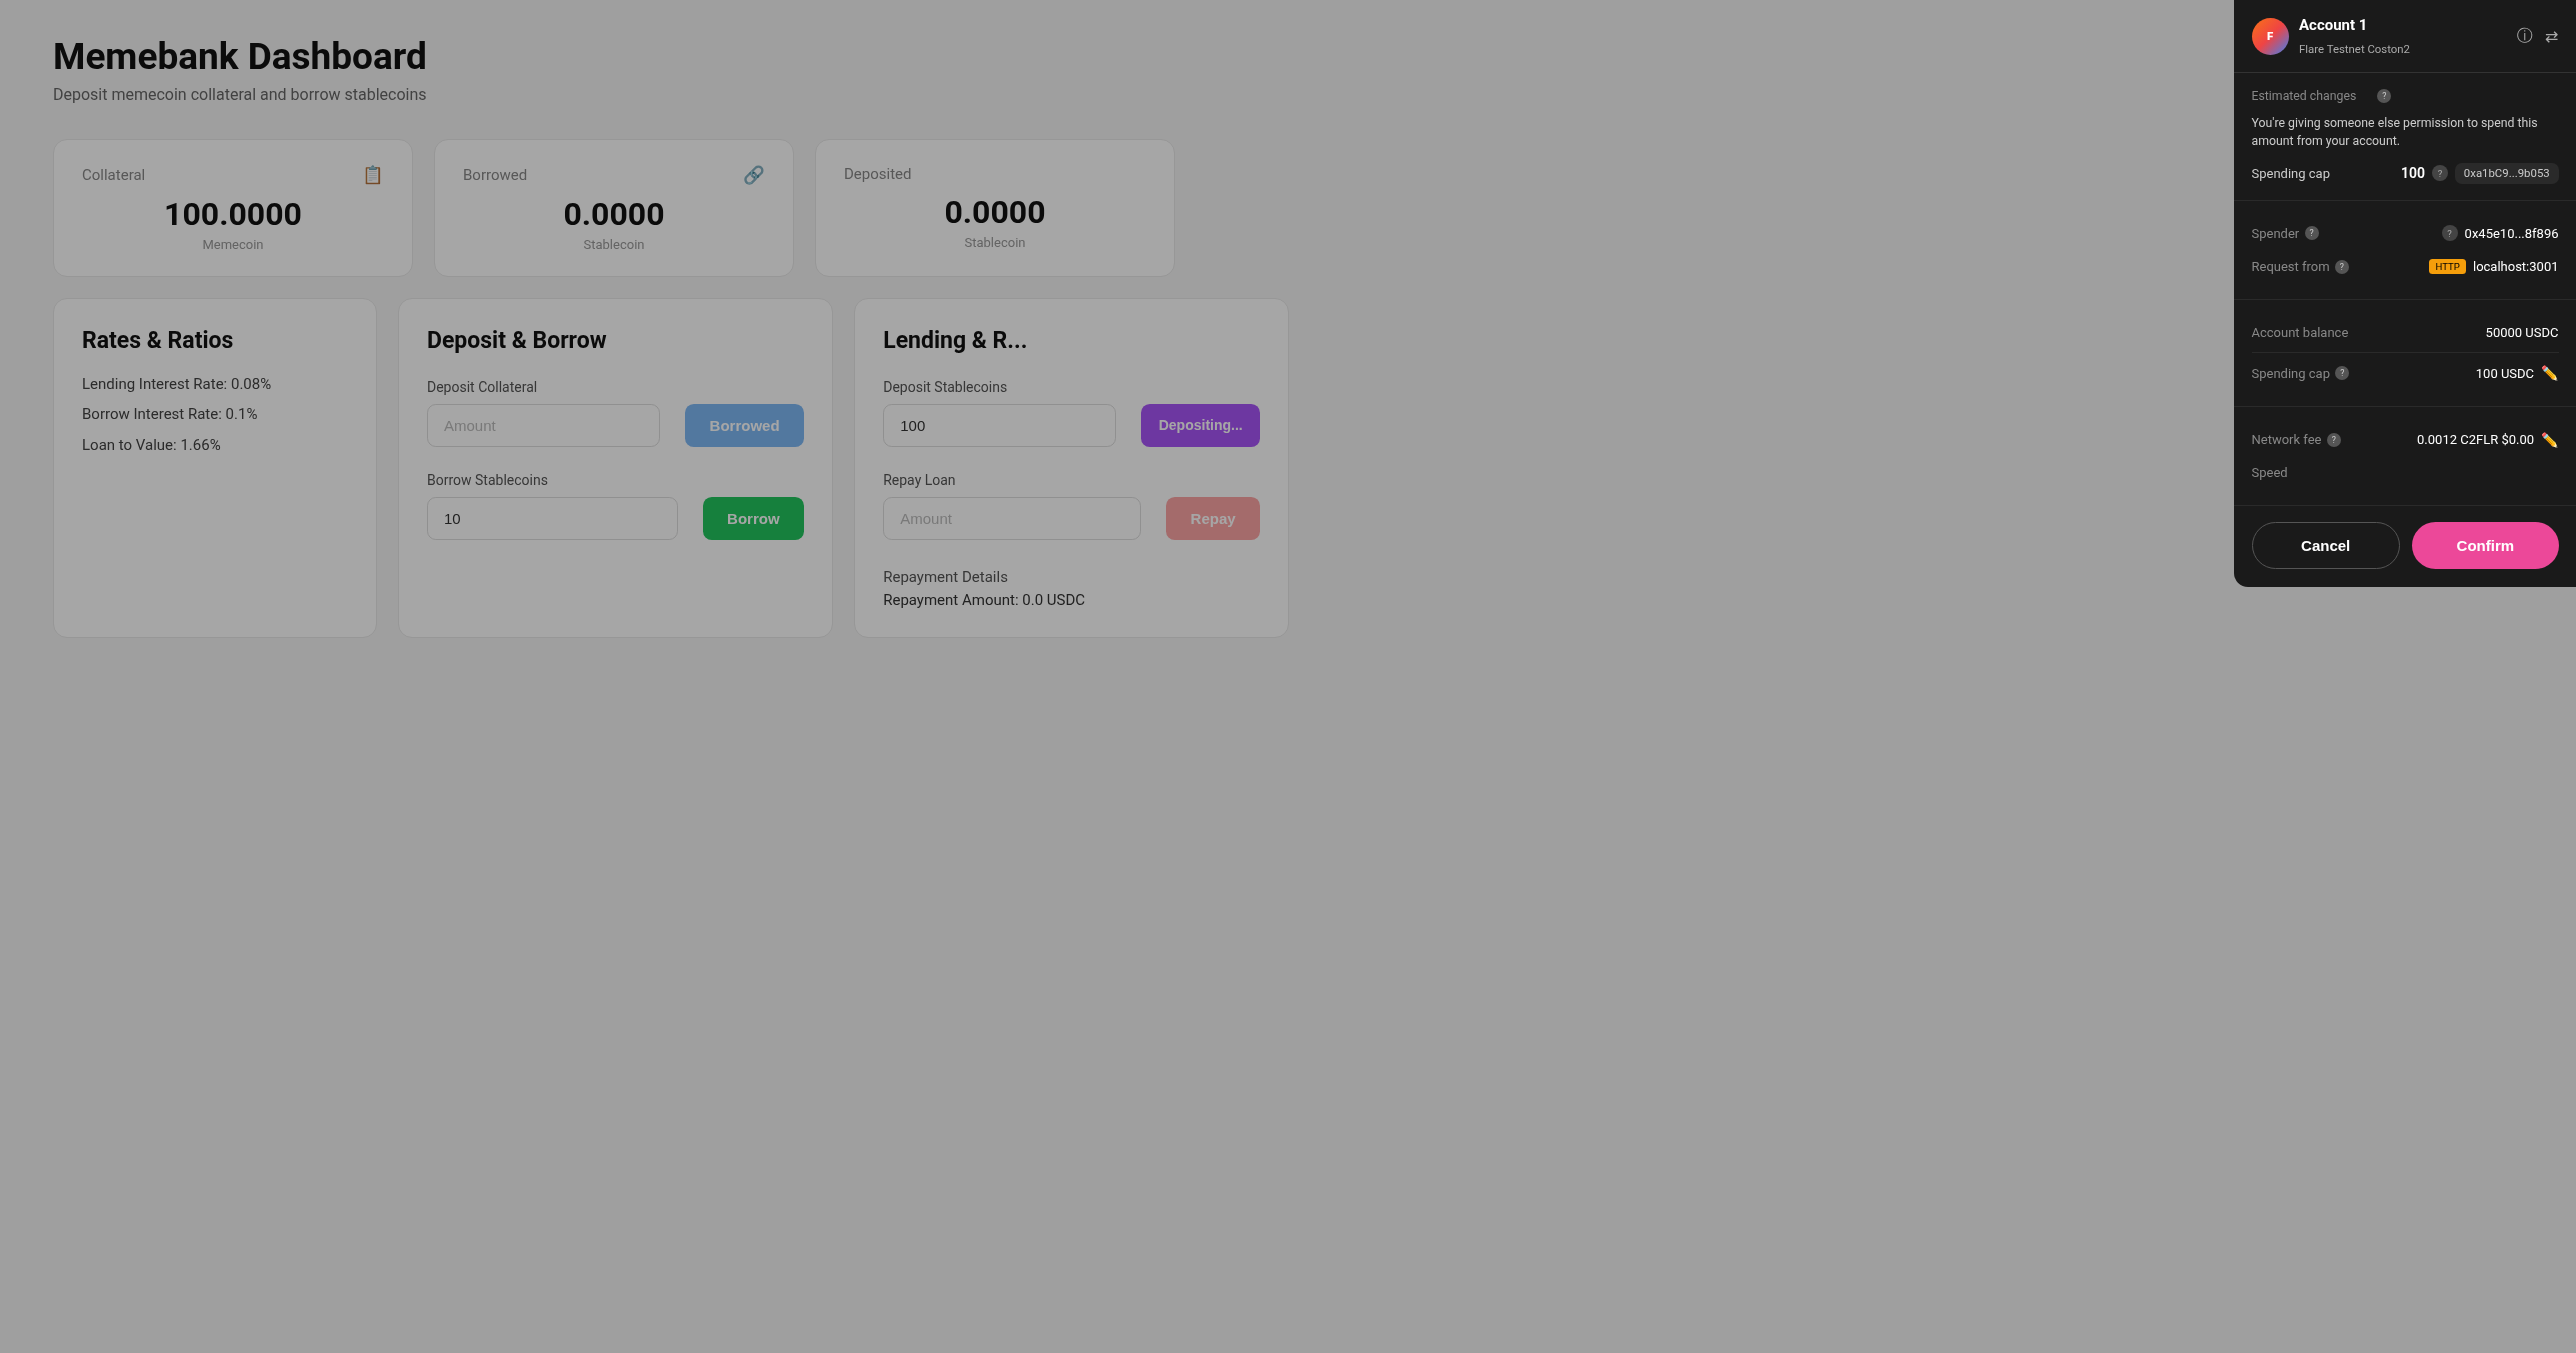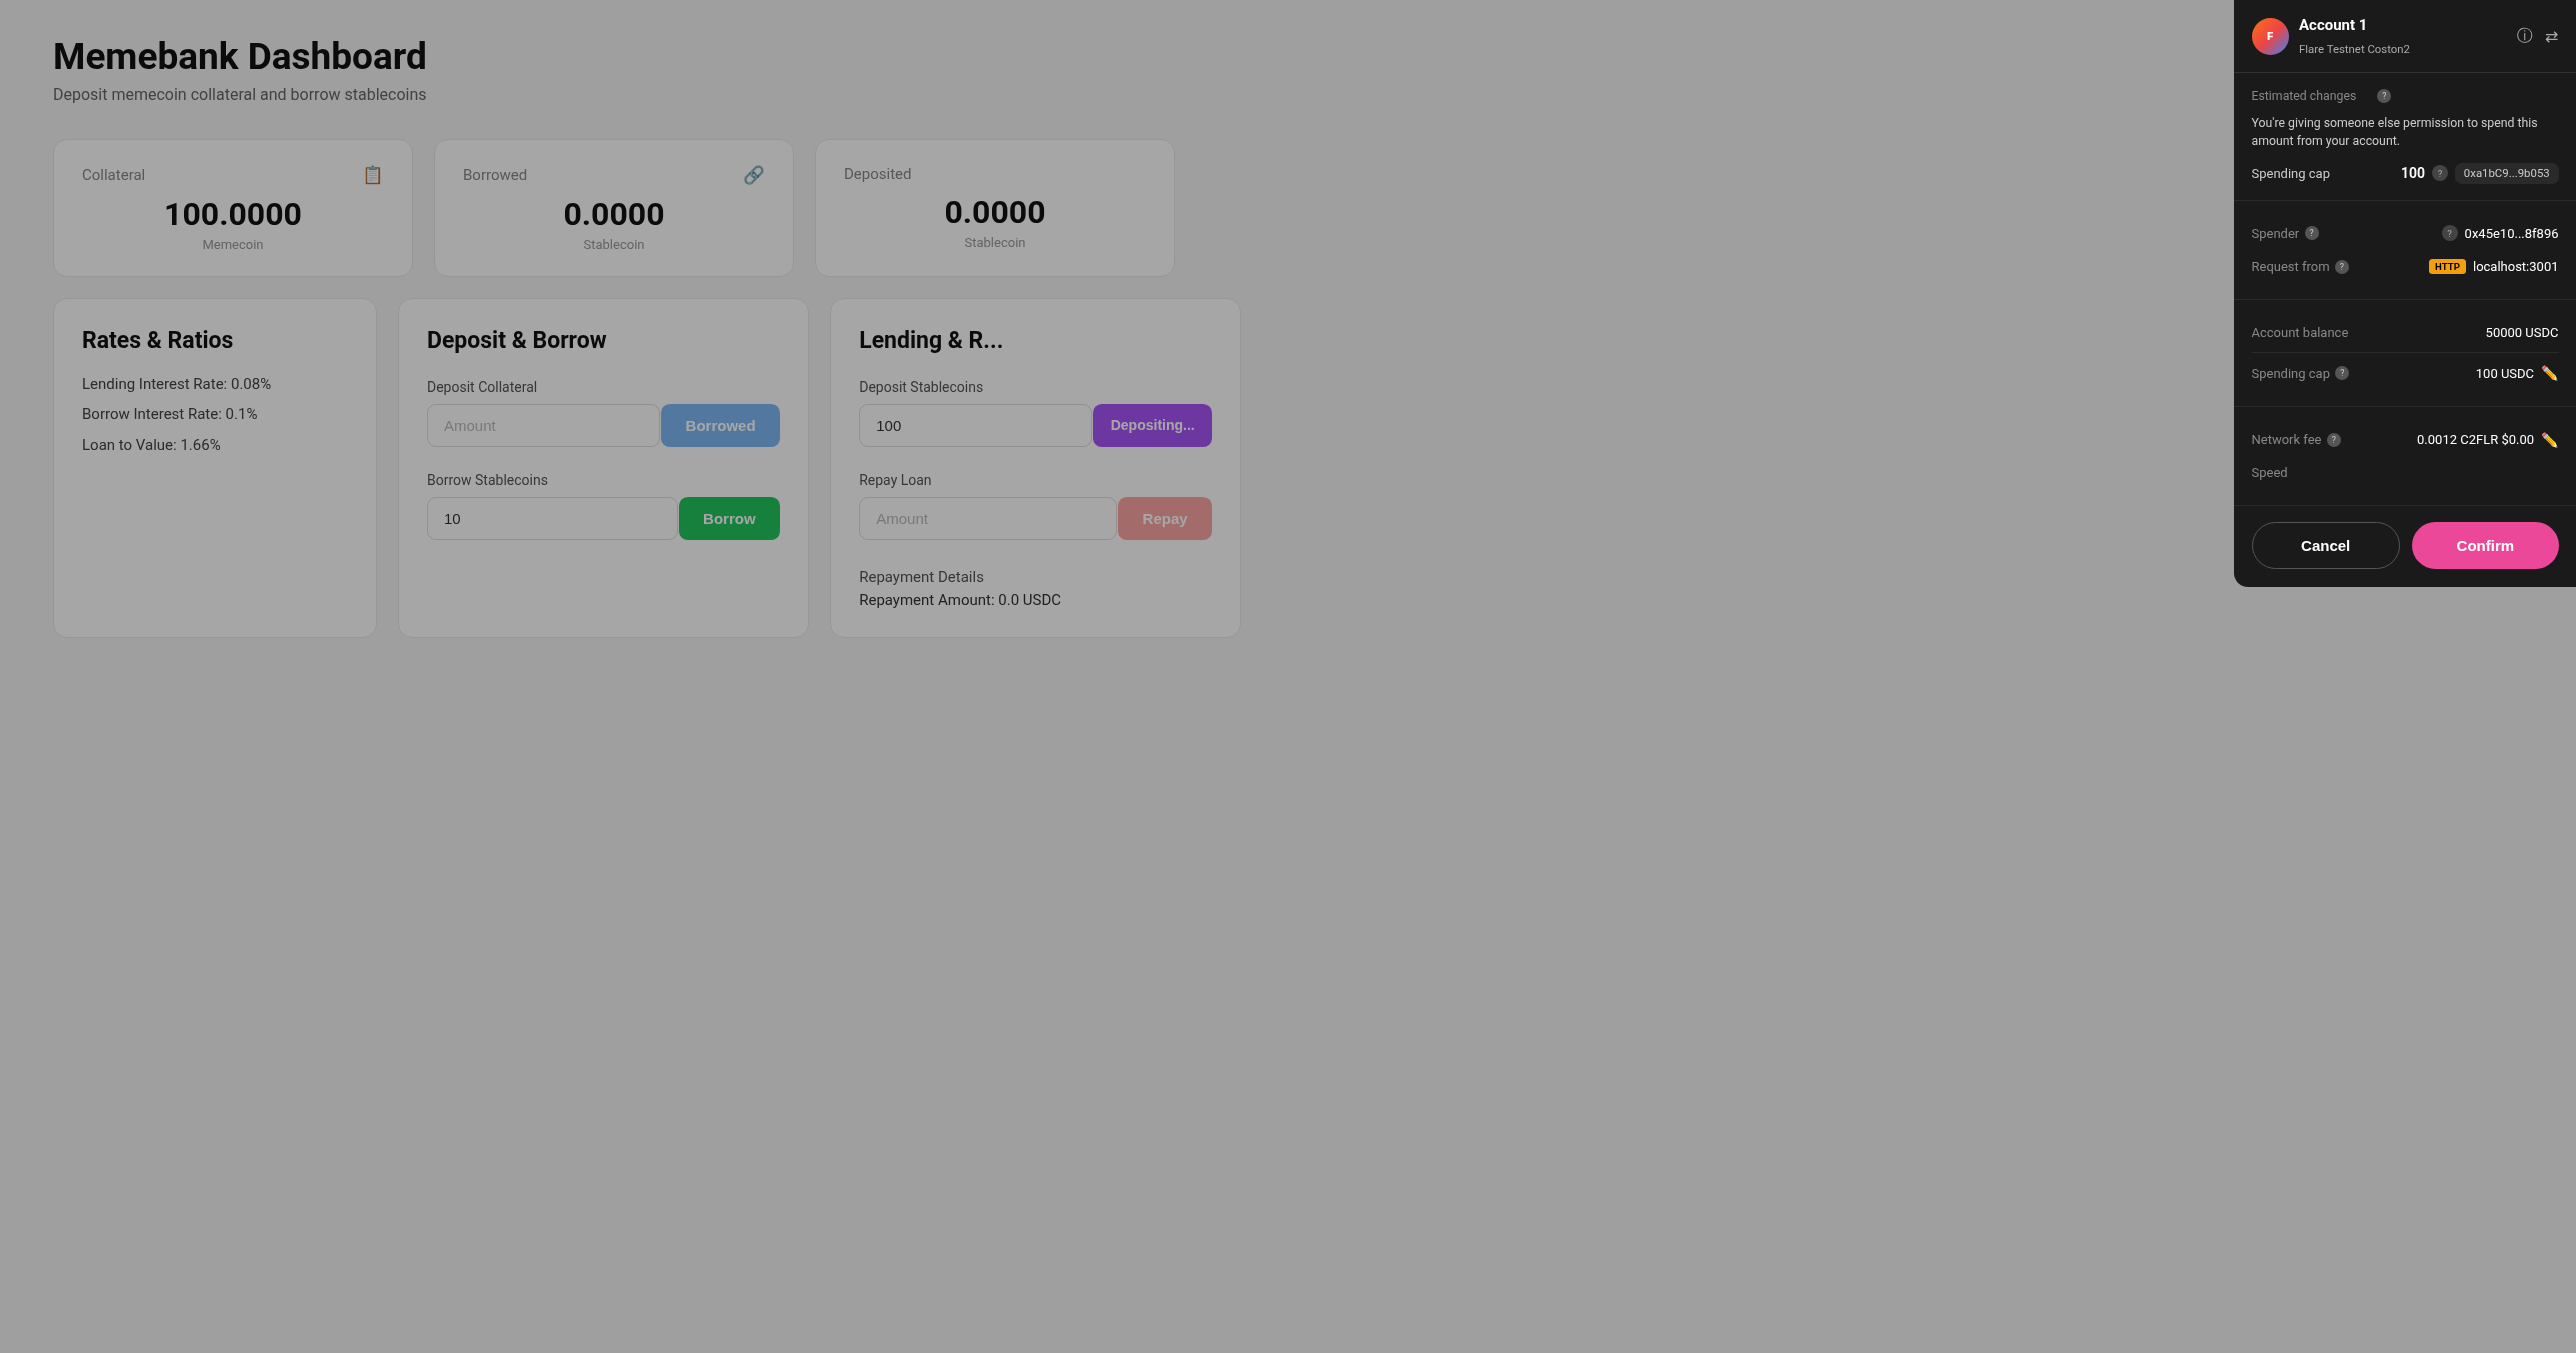--- a/index.html
+++ b/index.html
@@ -117,21 +117,21 @@
     }
 
     .form-label {
       font-size: 14px;
       color: #555;
       margin-bottom: 8.8px;
     }
 
     .input-row {
       display: flex;
-      gap: 1px;
+      gap: 25px;
     }
 
     .amount-input {
       flex: 1;
       border: 1.3px solid #ddd;
       border-radius: 8.8px;
       padding: 12.3px 16px;
       font-size: 15px;
       color: #333;
       outline: none;
@@ -374,21 +374,21 @@
       color: #fff;
       display: flex;
       align-items: center;
       gap: 7px;
     }
 
     .warning-badge {
       background: #f59e0b;
       color: #000;
       font-size: 9.6px;
-      font-weight: 700;
+      font-weight: 400;
       padding: 1.8px 6.1px;
       border-radius: 3.5px;
     }
 
     .edit-icon {
       color: #5b9cf6;
       cursor: pointer;
       font-size: 14px;
     }
 

